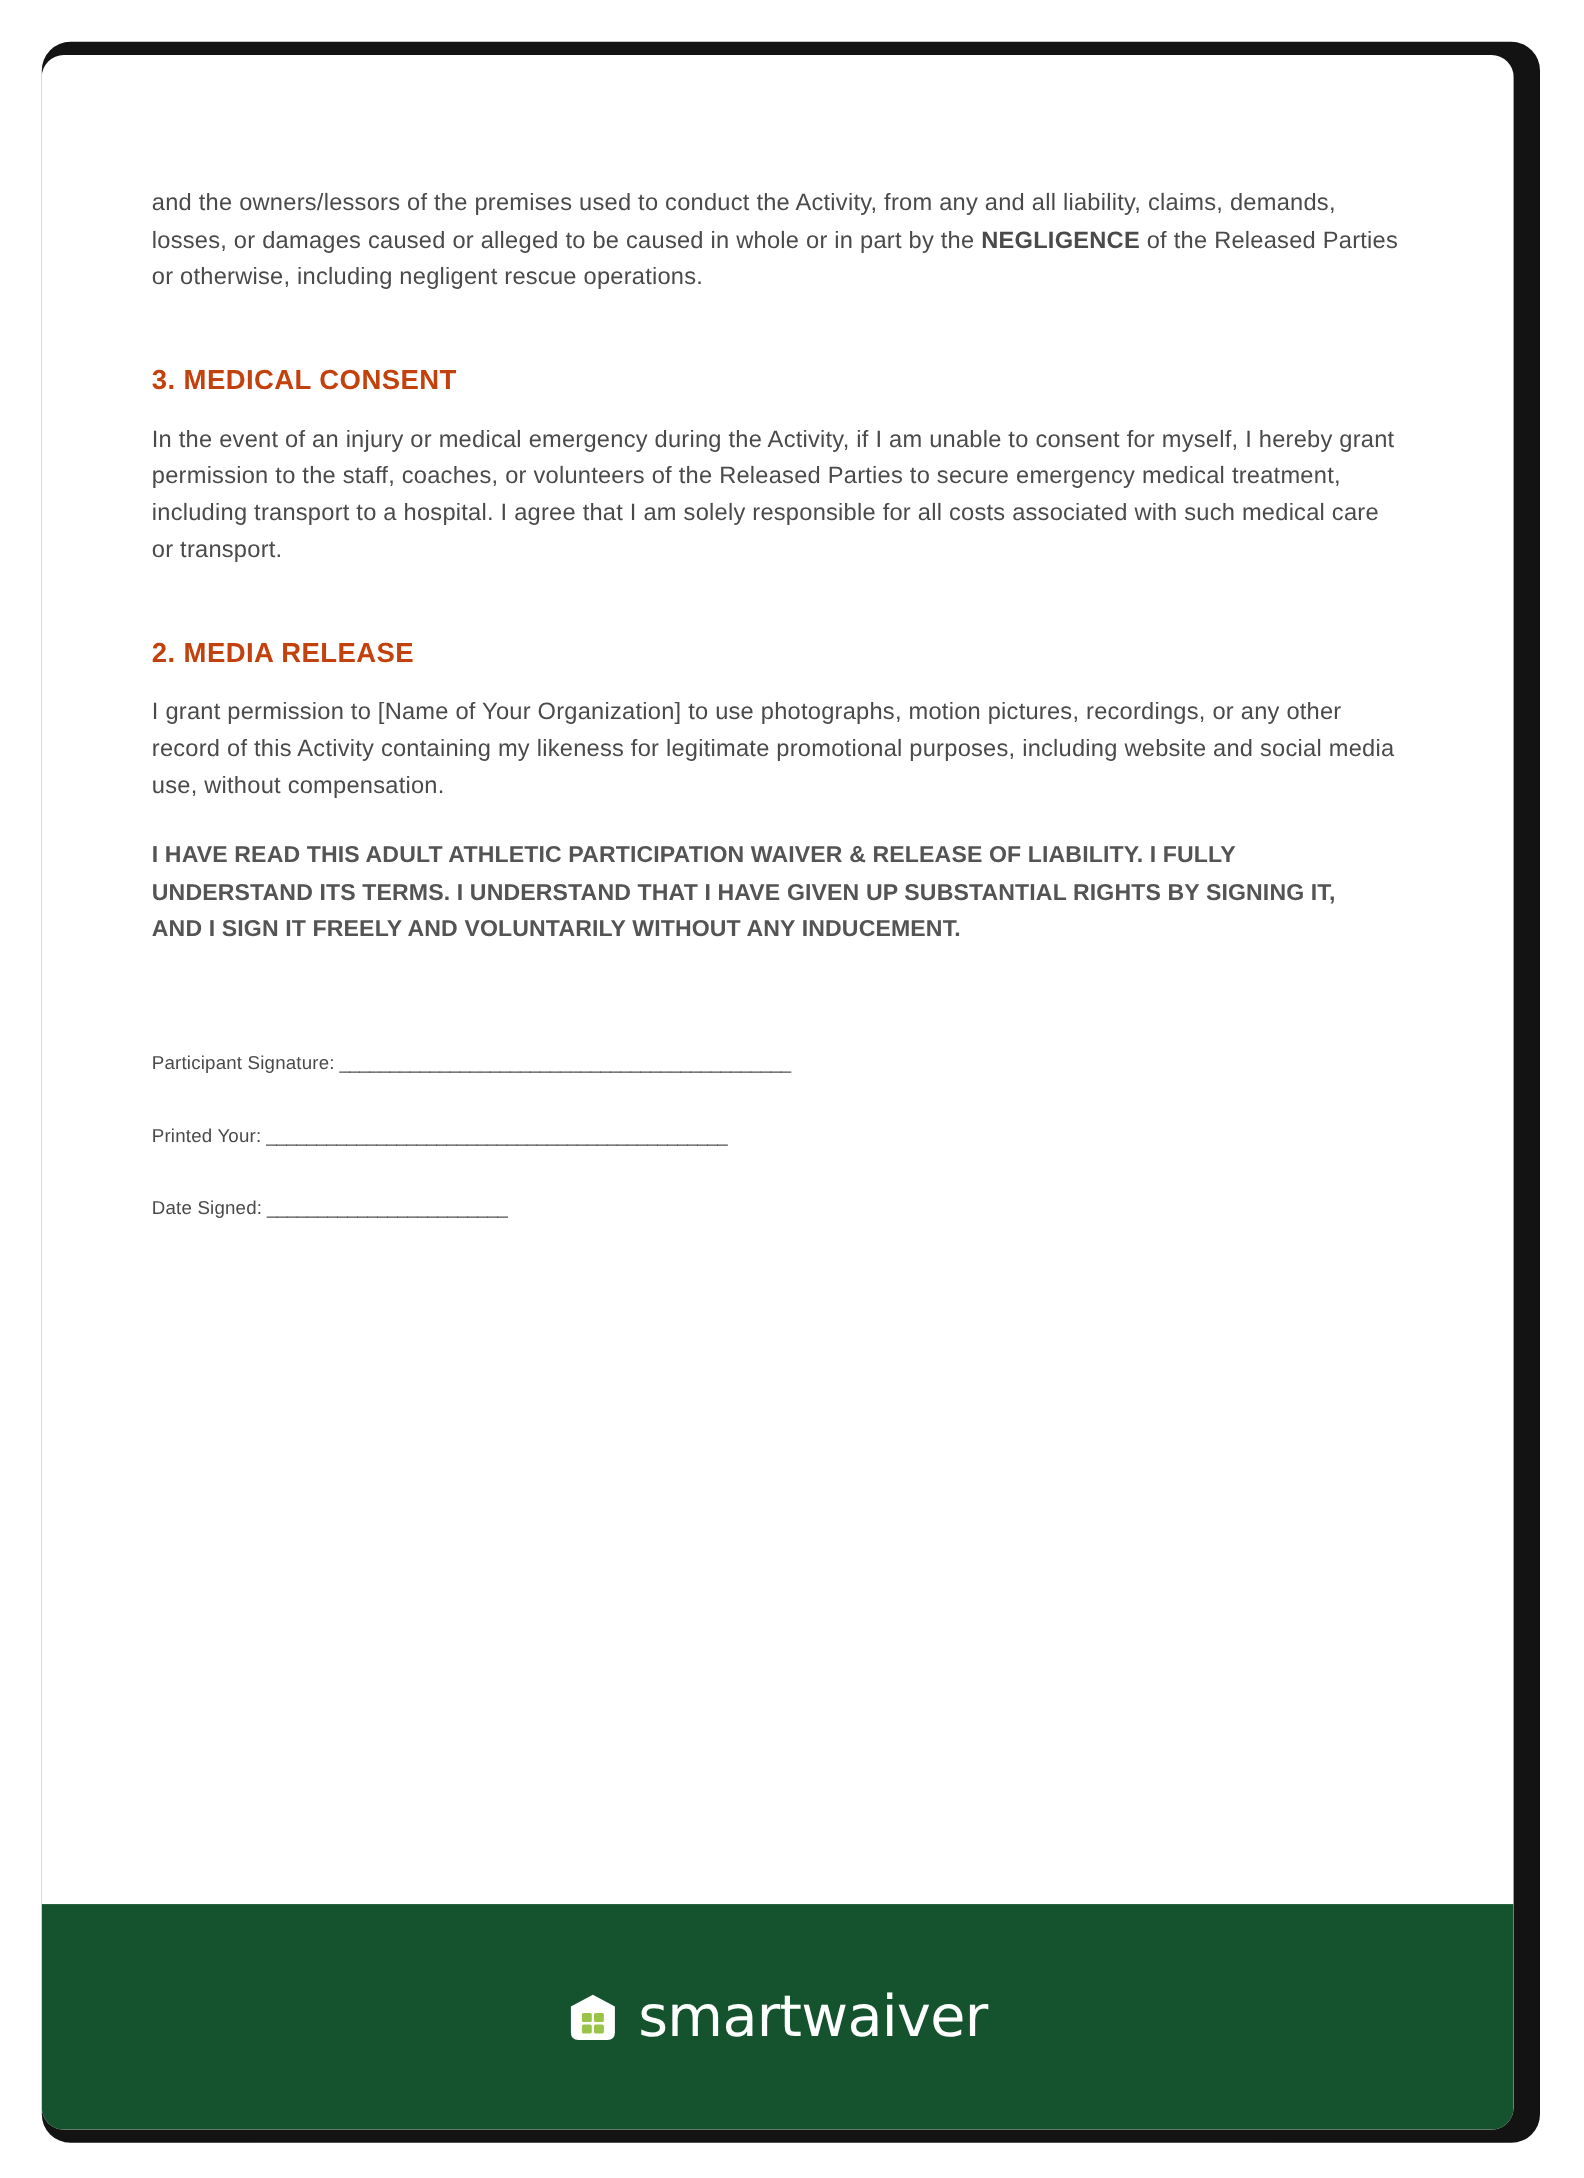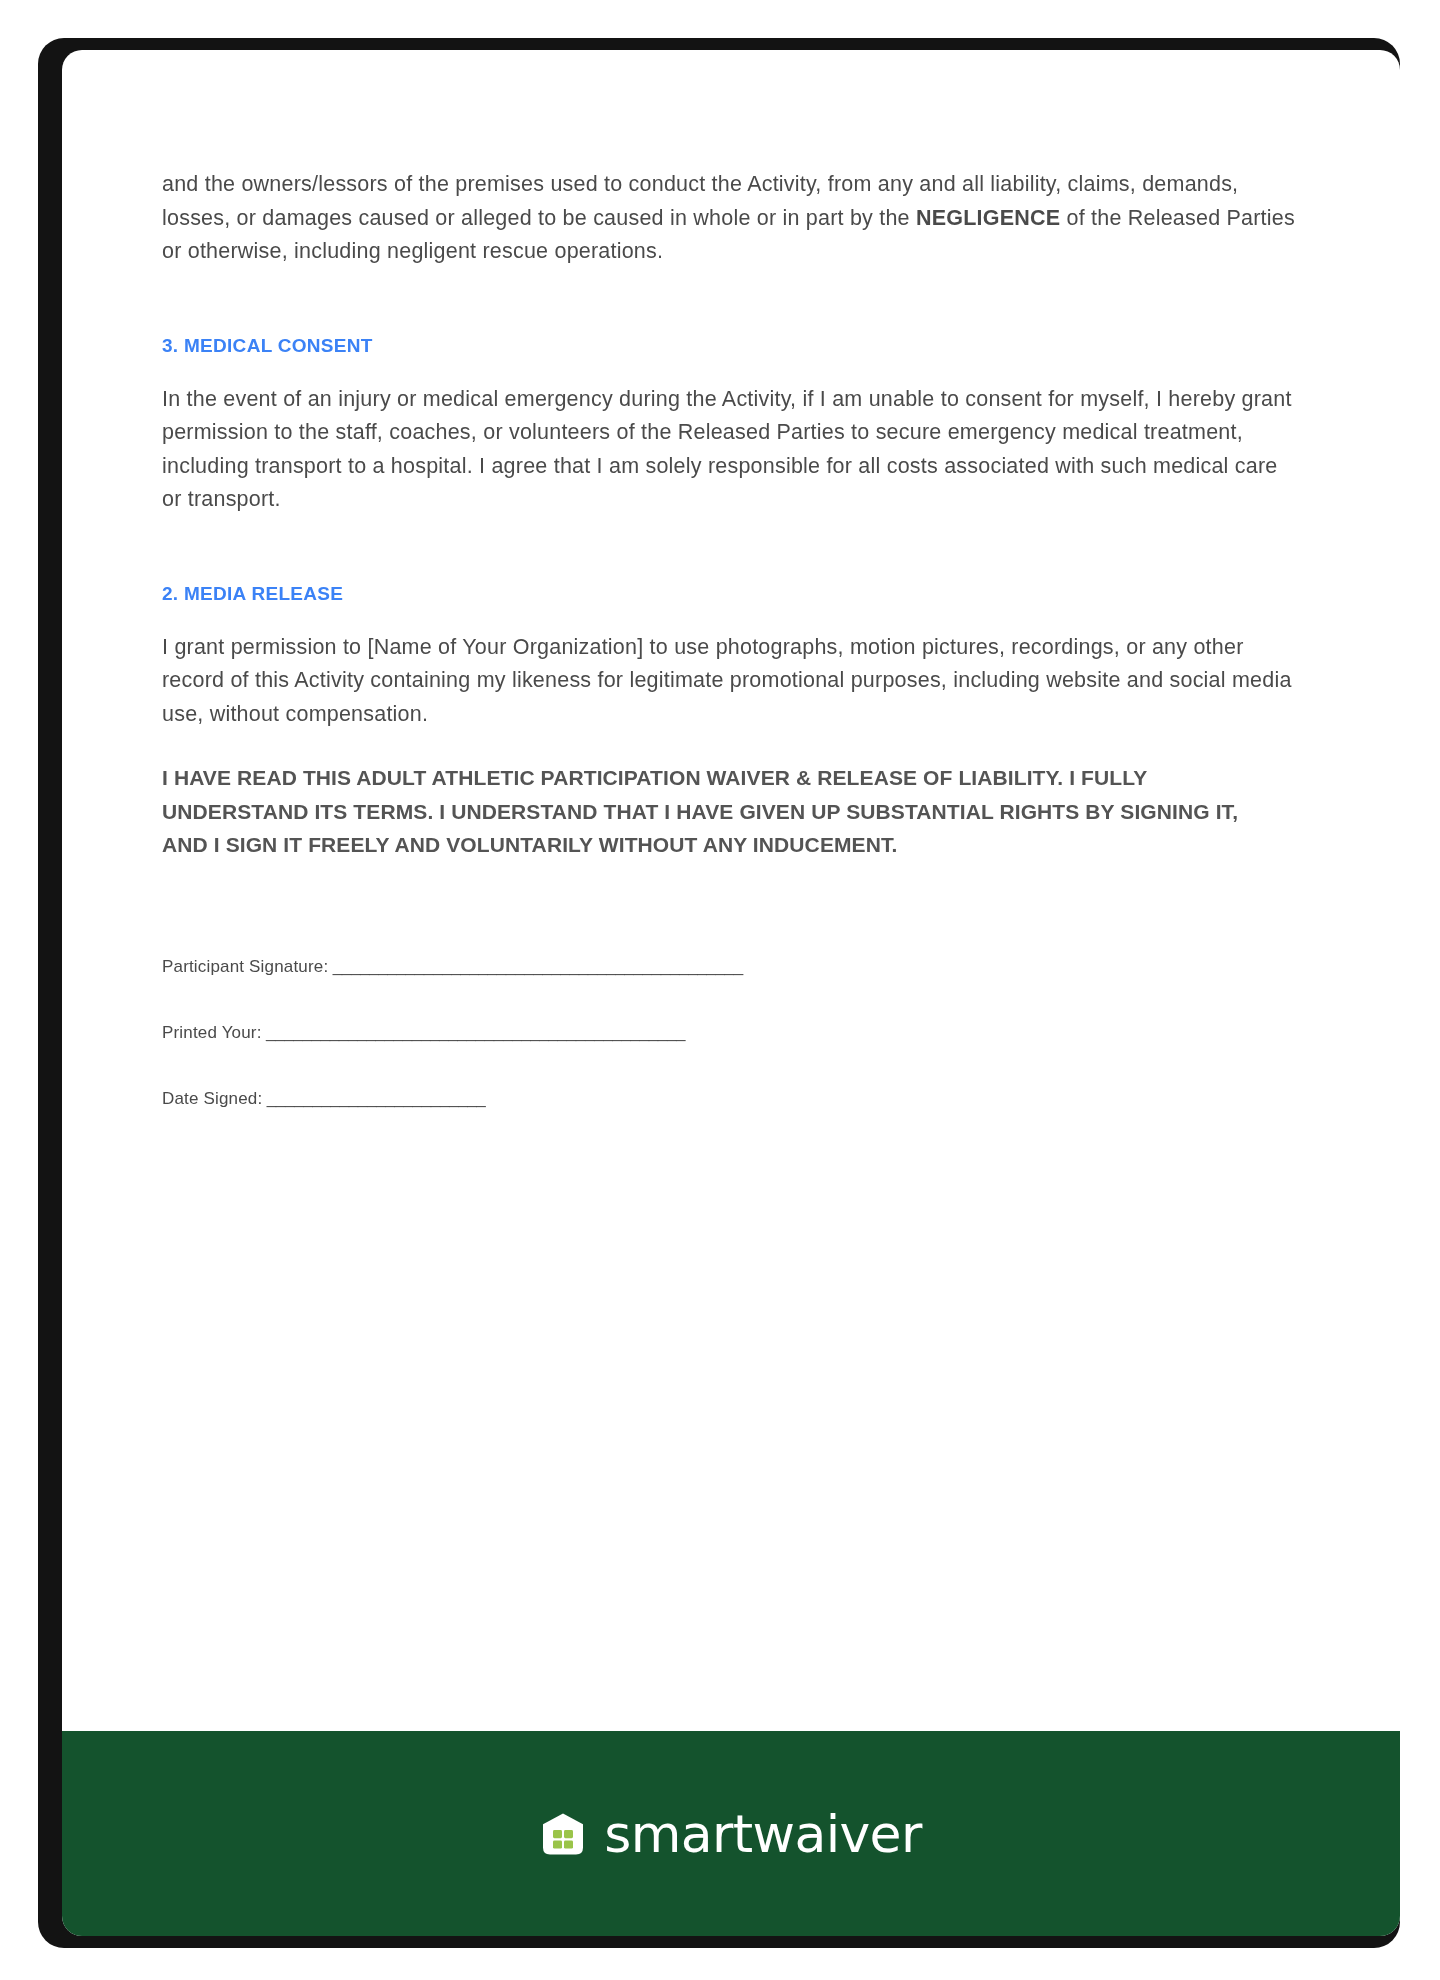--- a/index.html
+++ b/index.html
@@ -27,21 +27,21 @@
     top: 38px;
     width: 1362px;
     height: 1910px;
     background: #131313;
     border-radius: 26px;
   }
 
   
   .page-sheet {
     position: absolute;
-    left: 62px;
+    left: 38px;
     top: 50px;
     width: 1338px;
     height: 1886px;
     background: #ffffff;
     border-radius: 20px;
     overflow: hidden;
     display: flex;
     flex-direction: column;
   }
 
@@ -65,24 +65,24 @@
     text-align: left;
   }
 
   .para b,
   .para strong {
     font-weight: 700;
     color: #4a4a4a;
   }
 
   .section-heading {
-    font-size: 19px;
+    font-size: 25px;
     line-height: 30px;
     font-weight: 700;
-    color: #3b82f6;
+    color: #c2410c;
     letter-spacing: 0.015em;
     margin: 0;
   }
 
   .spacer-section { height: 62px; }
   .spacer-head { height: 22px; }
   .spacer-para { height: 30px; }
 
   .ack-para {
     font-size: 21px;

